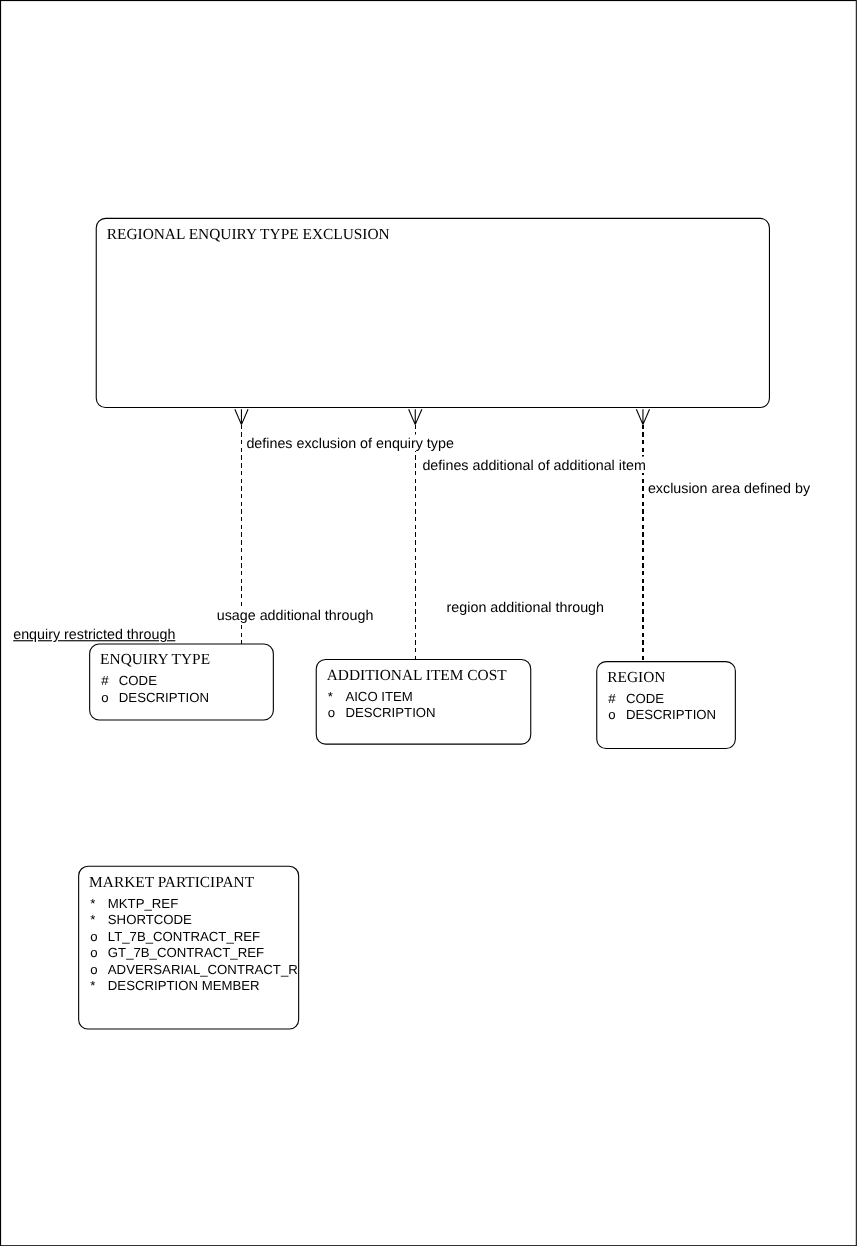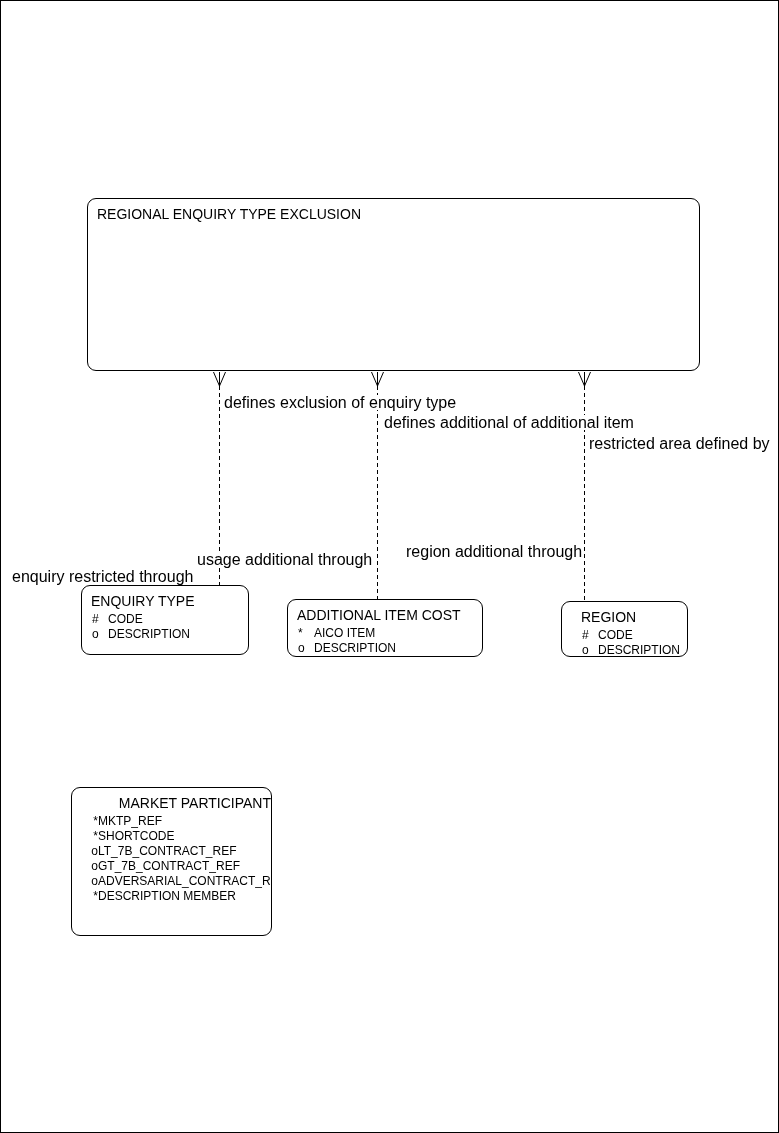--- a/index.html
+++ b/index.html
@@ -32,38 +32,39 @@
     border: 1px solid #000000;
     border-radius: 9px;
     background: #ffffff;
     overflow: hidden;
   }
   .entity .etitle {
     font-size: 14px;
     line-height: 16px;
     padding: 7px 0 0 9px;
     white-space: nowrap;
+    font-family: Liberation Serif, serif;
   }
   .entity .attrs {
     padding: 3px 0 0 10px;
     font-size: 12px;
   }
   .attr {
     display: flex;
     line-height: 15px;
     white-space: nowrap;
   }
   .attr .marker {
     display: inline-block;
     width: 16px;
     flex: 0 0 16px;
   }
   .rel-label {
     position: absolute;
-    font-size: 16px;
+    font-size: 13px;
     line-height: 15px;
     white-space: nowrap;
     background: #ffffff;
   }
 </style>
 </head>
 <body>
 
 <div class="canvas">
 
@@ -88,71 +89,71 @@
   </svg>
 
   <div class="entity" style="left:86px; top:197px; width:613px; height:173px;">
     <div class="etitle">REGIONAL ENQUIRY TYPE EXCLUSION</div>
   </div>
 
   <div class="rel-label" style="left:223px; top:394px;">defines exclusion of enquiry type</div>
 
   <div class="rel-label" style="left:383px; top:414px;">defines additional of additional item</div>
 
-  <div class="rel-label" style="left:588px; top:435px;">restricted area defined by</div>
+  <div class="rel-label" style="left:588px; top:435px;">exclusion area defined by</div>
 
   <div class="rel-label" style="left:196px; top:551px;">usage additional through</div>
 
   <div class="rel-label" style="left:405px; top:543px;">region additional through</div>
 
-  <div class="rel-label" style="left:11px; top:568px;">enquiry restricted through</div>
+  <div class="rel-label" style="left:11px; top:568px;text-decoration:underline;">enquiry restricted through</div>
 
   <div class="entity" style="left:80px; top:584px; width:168px; height:70px;">
     <div class="etitle">ENQUIRY TYPE</div>
     <div class="attrs">
       <div class="attr">
         <span class="marker">#</span>
         <span class="aname">CODE</span>
       </div>
       <div class="attr">
         <span class="marker">o</span>
         <span class="aname">DESCRIPTION</span>
       </div>
     </div>
   </div>
 
-  <div class="entity" style="left:286px; top:598px; width:196px; height:58px;">
+  <div class="entity" style="left:286px; top:598px; width:196px; height:78px;">
     <div class="etitle">ADDITIONAL ITEM COST</div>
     <div class="attrs">
       <div class="attr">
         <span class="marker">*</span>
         <span class="aname">AICO ITEM</span>
       </div>
       <div class="attr">
         <span class="marker">o</span>
         <span class="aname">DESCRIPTION</span>
       </div>
     </div>
   </div>
 
-  <div class="entity" style="left:560px; top:600px; width:127px; height:56px;padding-left:10px;">
+  <div class="entity" style="left:541px; top:600px; width:127px; height:80px;">
     <div class="etitle">REGION</div>
     <div class="attrs">
       <div class="attr">
         <span class="marker">#</span>
         <span class="aname">CODE</span>
       </div>
       <div class="attr">
         <span class="marker">o</span>
         <span class="aname">DESCRIPTION</span>
       </div>
     </div>
   </div>
 
-  <div class="entity" style="left:70px; top:786px; width:201px; height:149px;text-align:right;">
+  <div class="entity" style="left:70px; top:786px; width:201px; height:149px;">
     <div class="etitle">MARKET PARTICIPANT</div>
     <div class="attrs">
       <div class="attr">
         <span class="marker">*</span>
         <span class="aname">MKTP_REF</span>
       </div>
       <div class="attr">
         <span class="marker">*</span>
         <span class="aname">SHORTCODE</span>
       </div>

